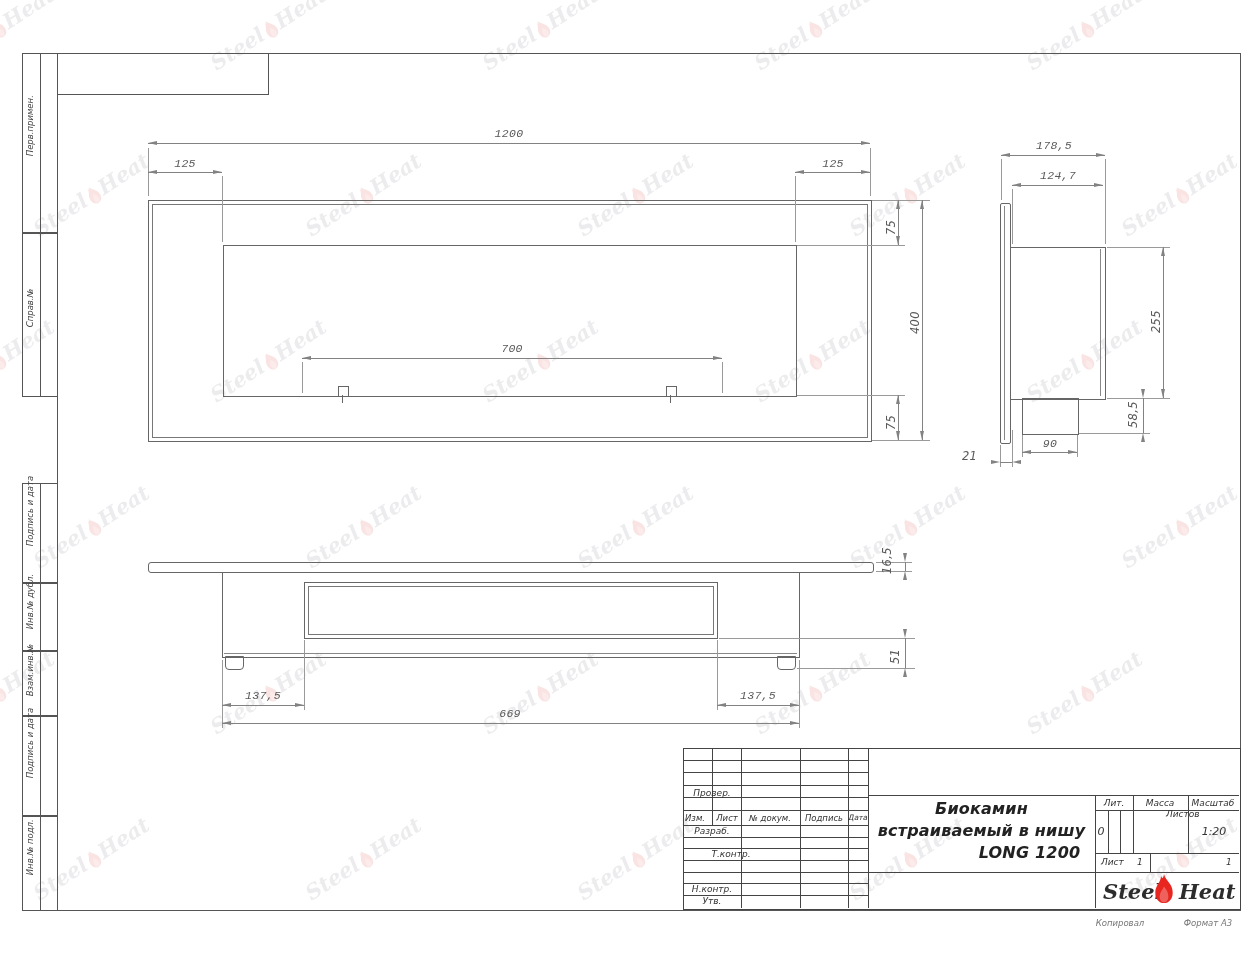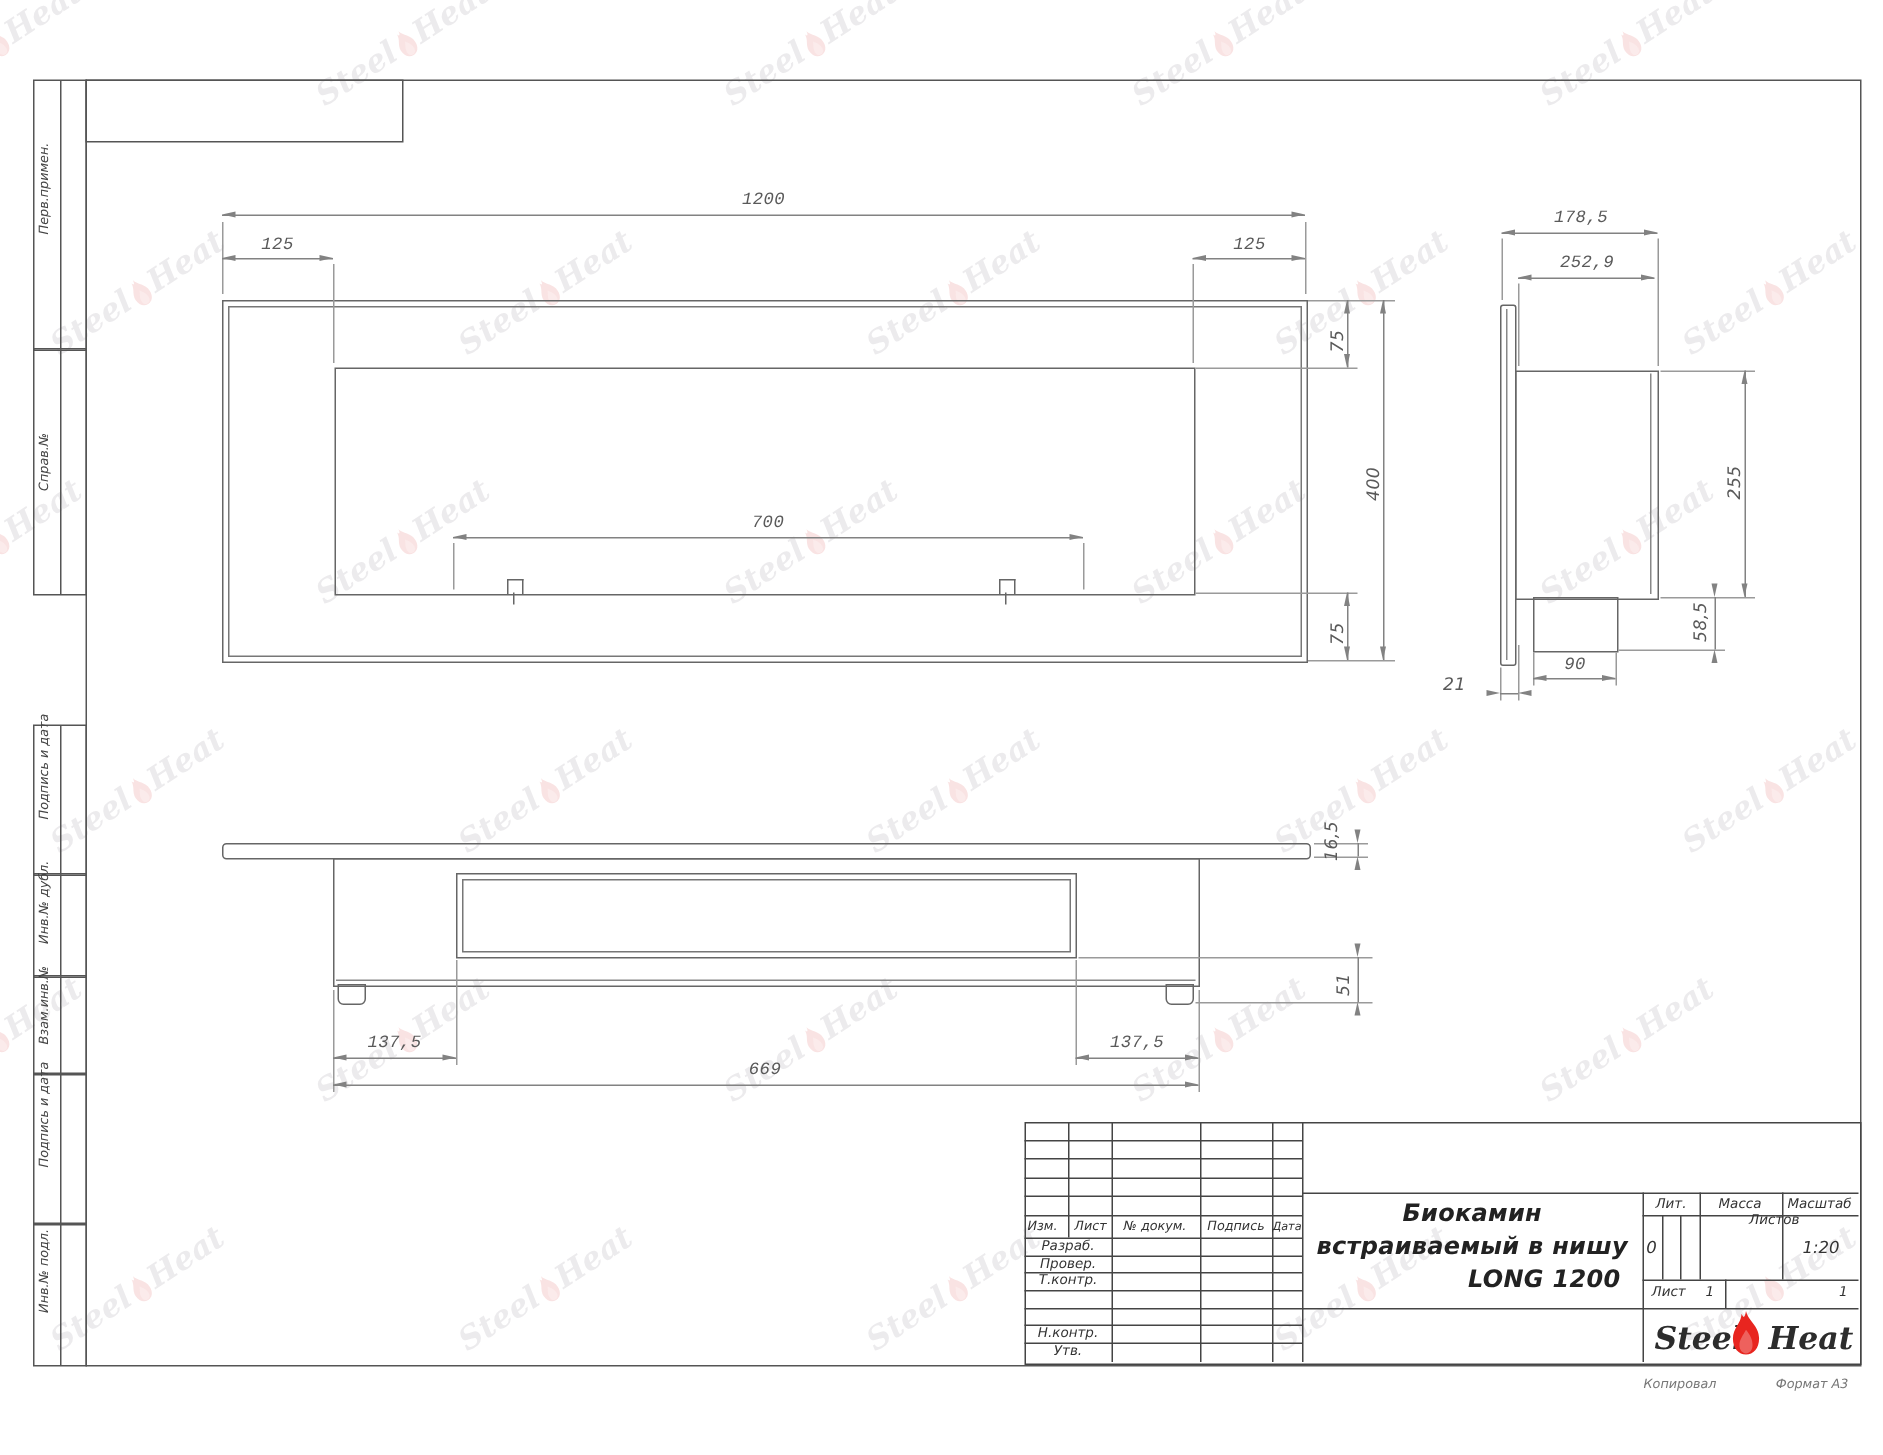--- a/index.html
+++ b/index.html
@@ -234,21 +234,21 @@
   <i class="ext h" style="left:1107px;top:398px;width:63px;"></i>
   <i class="ext h" style="left:1079px;top:433px;width:71px;"></i>
   <i class="ext v" style="left:1022px;top:435px;height:22px;"></i>
   <i class="ext v" style="left:1077px;top:435px;height:22px;"></i>
   <i class="ext v" style="left:1000px;top:445px;height:22px;"></i>
   <i class="ext v" style="left:1012px;top:430px;height:37px;"></i>
 
   <div class="dim h" style="left:1001px;top:155px;width:104px;"></div>
   <span class="dl c" style="left:1054px;top:140px;">178,5</span>
   <div class="dim h" style="left:1012px;top:185px;width:91px;"></div>
-  <span class="dl c" style="left:1058px;top:170px;">252,9</span>
+  <span class="dl c" style="left:1058px;top:170px;">124,7</span>
   <div class="dim v" style="left:1163px;top:247px;height:151px;"></div>
   <span class="dl r" style="left:1151px;top:333px;">255</span>
   <div class="dim v out" style="left:1143px;top:398px;height:35px;"></div>
   <span class="dl r" style="left:1128px;top:428px;">58,5</span>
   <div class="dim h" style="left:1022px;top:452px;width:55px;"></div>
   <span class="dl c" style="left:1050px;top:438px;">90</span>
   <div class="dim h out" style="left:1000px;top:462px;width:12px;"></div>
   <span class="dl" style="left:962px;top:451px;">21</span>
 
   <div class="rect" style="left:148px;top:562px;width:724px;height:9px;border-radius:3px;"></div>
@@ -310,22 +310,22 @@
   <i class="ln h1" style="left:1095px;top:810px;width:144px;background:#444;"></i>
   <i class="ln h1" style="left:1095px;top:853px;width:144px;background:#444;"></i>
   <i class="ln h1" style="left:868px;top:872px;width:371px;background:#444;"></i>
 
   <span class="tb" style="left:685px;top:814px;font-size:8.5px;">Изм.</span>
   <span class="tb c" style="left:727px;top:814px;font-size:8.5px;">Лист</span>
   <span class="tb c" style="left:770px;top:814px;font-size:8.5px;">№ докум.</span>
   <span class="tb c" style="left:824px;top:814px;font-size:8.5px;">Подпись</span>
   <span class="tb c" style="left:858px;top:814px;font-size:7.5px;">Дата</span>
   <span class="tb c" style="left:712px;top:827px;">Разраб.</span>
-  <span class="tb c" style="left:712px;top:839px;">Провер.</span>
-  <span class="tb c" style="left:712px;top:850px;">Т.контр.</span>
+  <span class="tb c" style="left:712px;top:789px;">Провер.</span>
+  <span class="tb c" style="left:731px;top:850px;">Т.контр.</span>
   <span class="tb c" style="left:712px;top:885px;">Н.контр.</span>
   <span class="tb c" style="left:712px;top:897px;">Утв.</span>
 
   <span class="name-line" style="top:801px;">Биокамин</span>
   <span class="name-line" style="top:823px;">встраиваемый в нишу</span>
   <span class="name-line" style="top:845px;padding-left:48px;">LONG 1200</span>
 
   <span class="tb c" style="left:1114px;top:799px;">Лит.</span>
   <span class="tb c" style="left:1160px;top:799px;">Масса</span>
   <span class="tb c" style="left:1213px;top:799px;">Масштаб</span>

